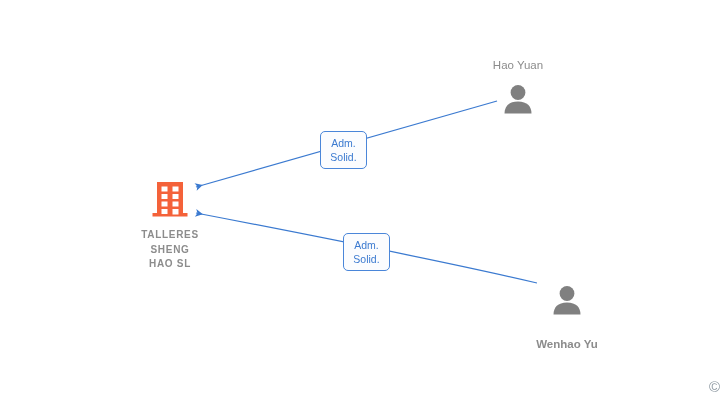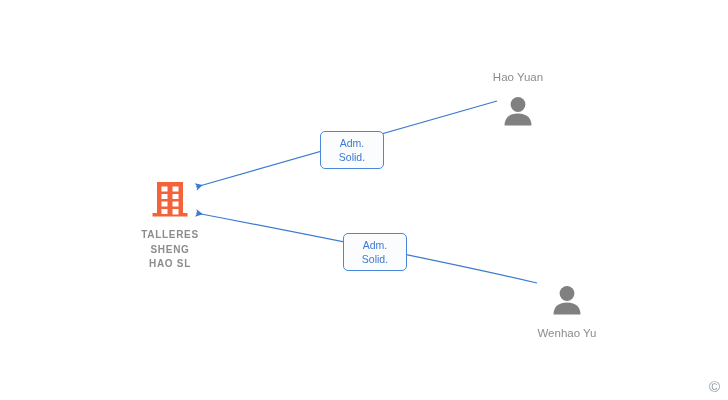--- a/index.html
+++ b/index.html
@@ -62,38 +62,38 @@
     height: 30px;
     display: block;
     margin: 0 auto;
   }
   .person-label {
     font-size: 11.5px;
     color: #8c8c8c;
     line-height: 14px;
     white-space: nowrap;
   }
-  #node-person-0 { left: 463px; top: 58px; margin-top: 12px; }
+  #node-person-0 { left: 463px; top: 58px; }
   #node-person-0 .person-label { margin-bottom: 12px; }
   #node-person-1 { left: 512px; top: 285px; }
-  #node-person-1 .person-label { margin-top: 11px; }
+  #node-person-1 .person-label { margin-top: 22px; font-weight: bold; }
 
   
   .edge-label {
     position: absolute;
     box-sizing: border-box;
     border: 1px solid #4a86d9;
     border-radius: 5px;
     background: #fbfcfe;
     color: #3b7ad0;
     font-size: 10.5px;
     line-height: 14px;
     text-align: center;
     padding: 4px 0 4px 0;
-    width: 64px;
+    width: 47px;
   }
   #edge-label-0 { left: 320px; top: 131px; }
   #edge-label-1 { left: 343px; top: 233px; }
   .edge-label span { display: block; }
 
   
   .watermark {
     position: absolute;
     right: 8px;
     bottom: 6px;

